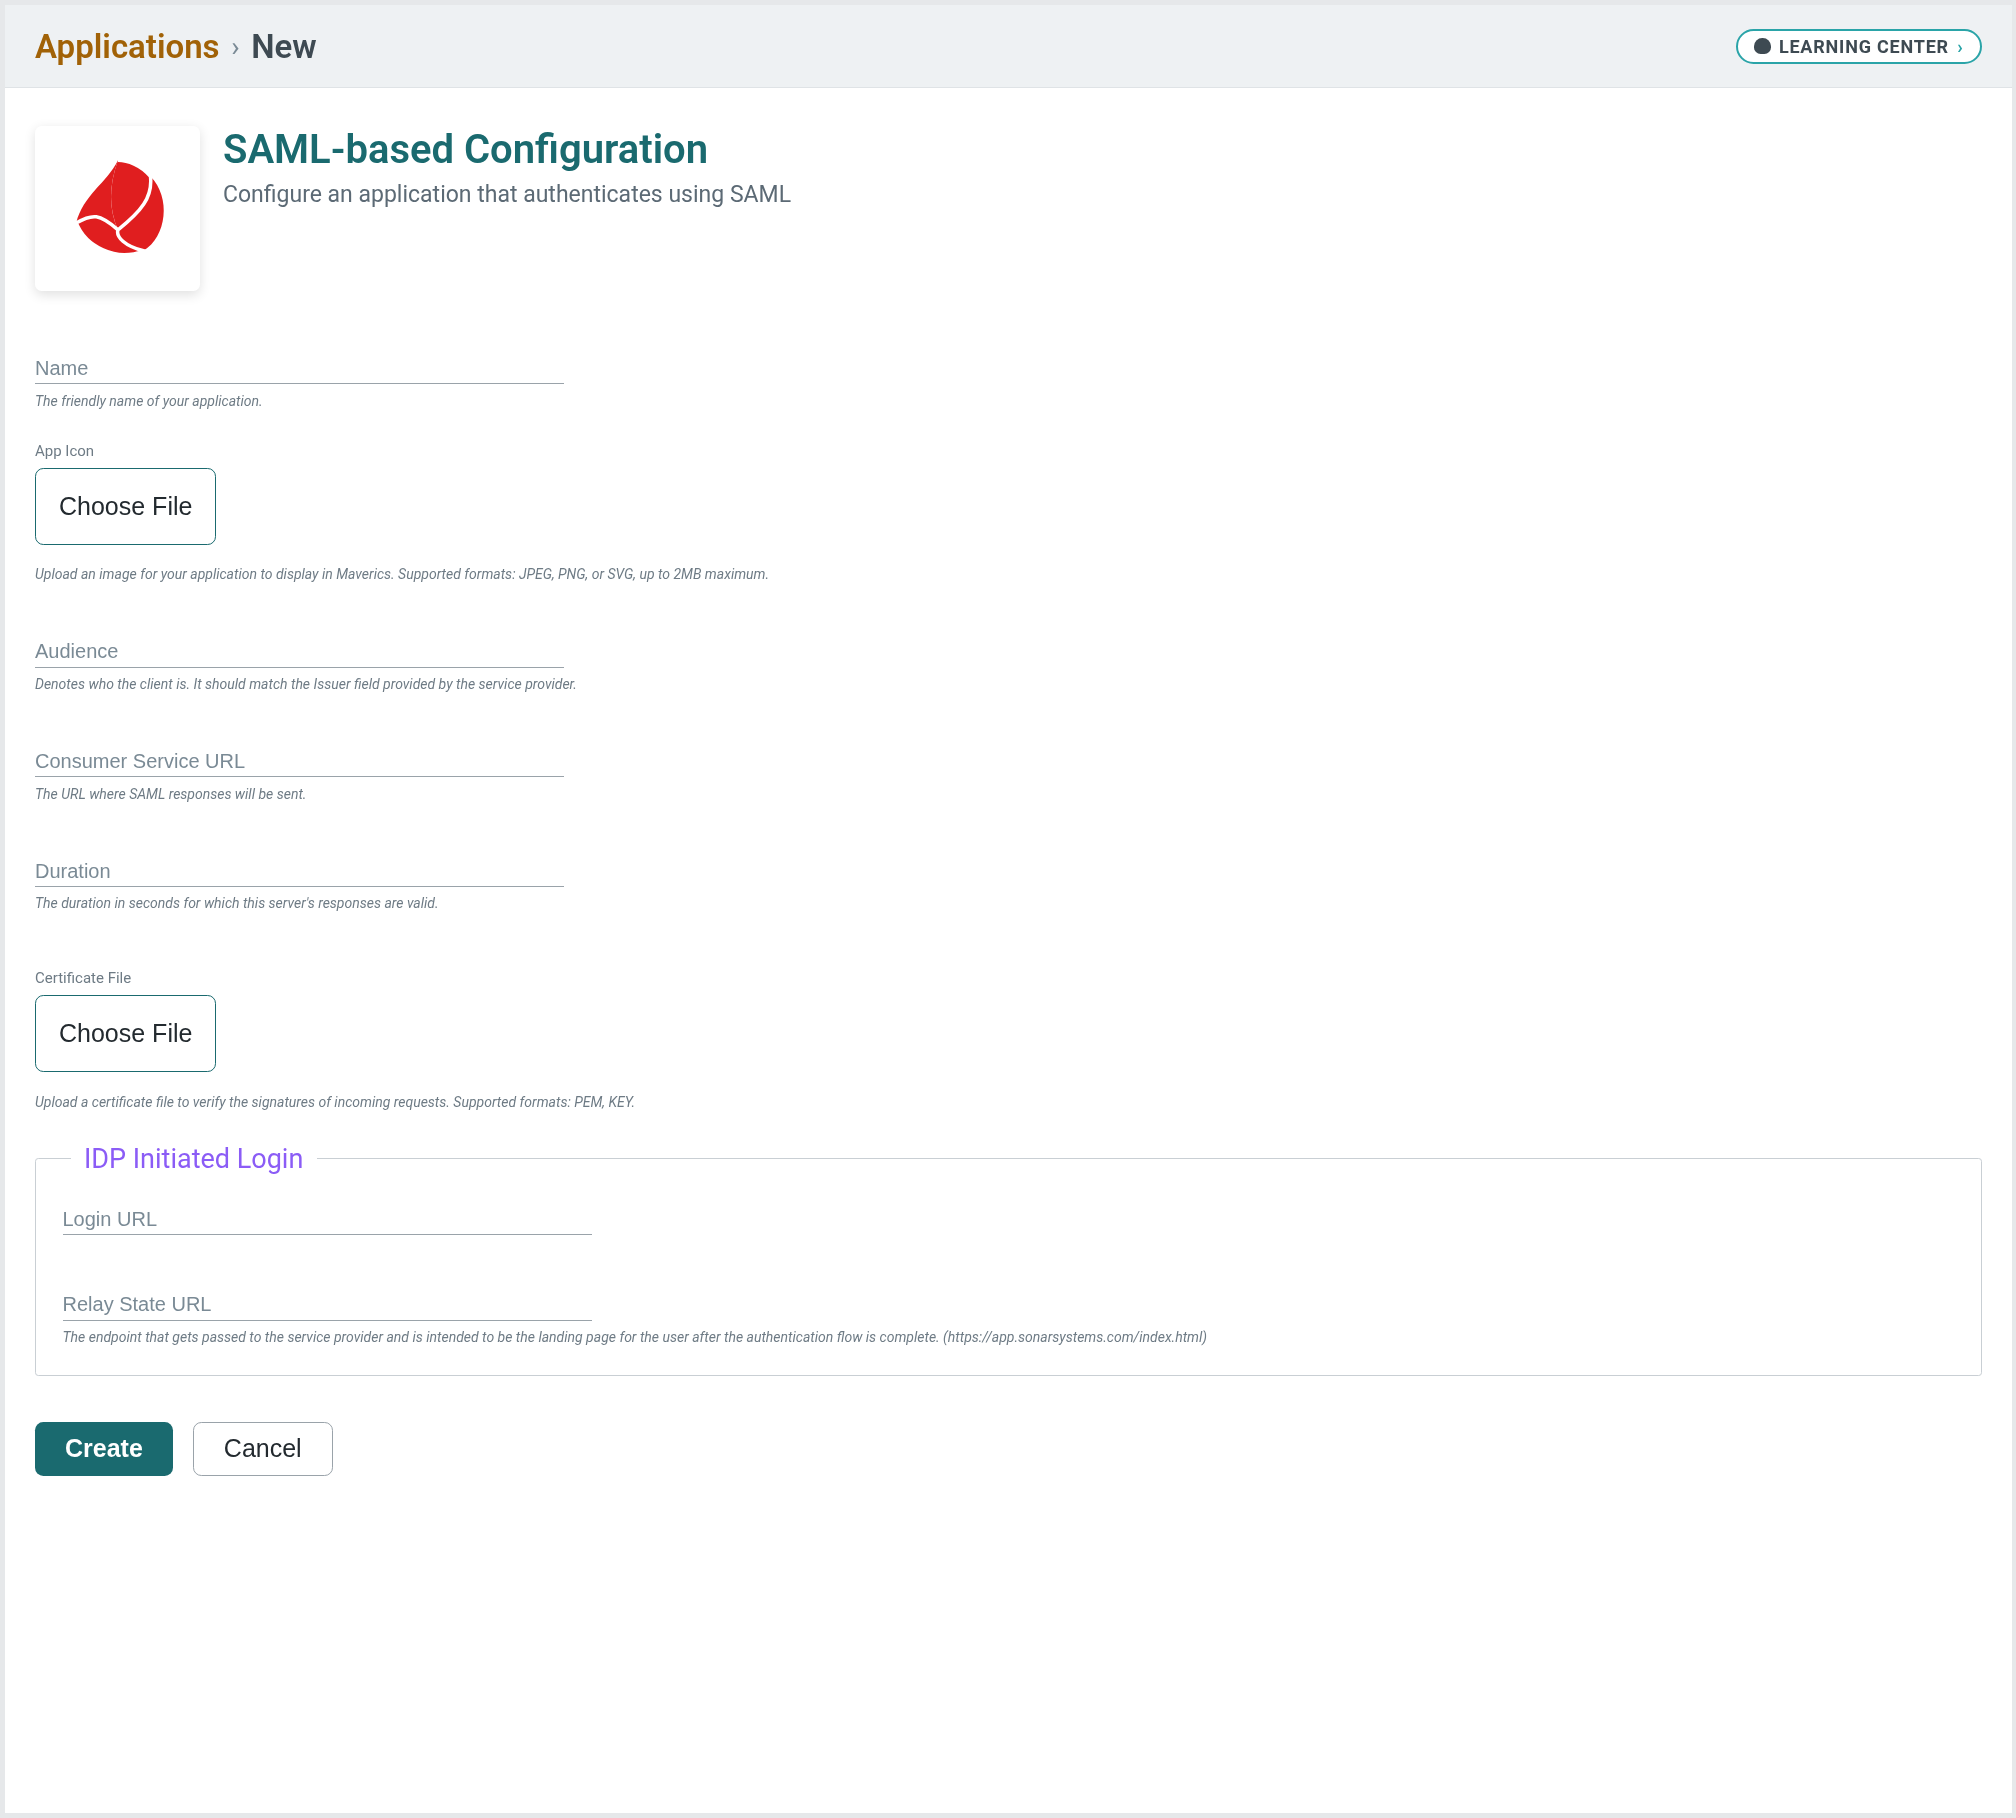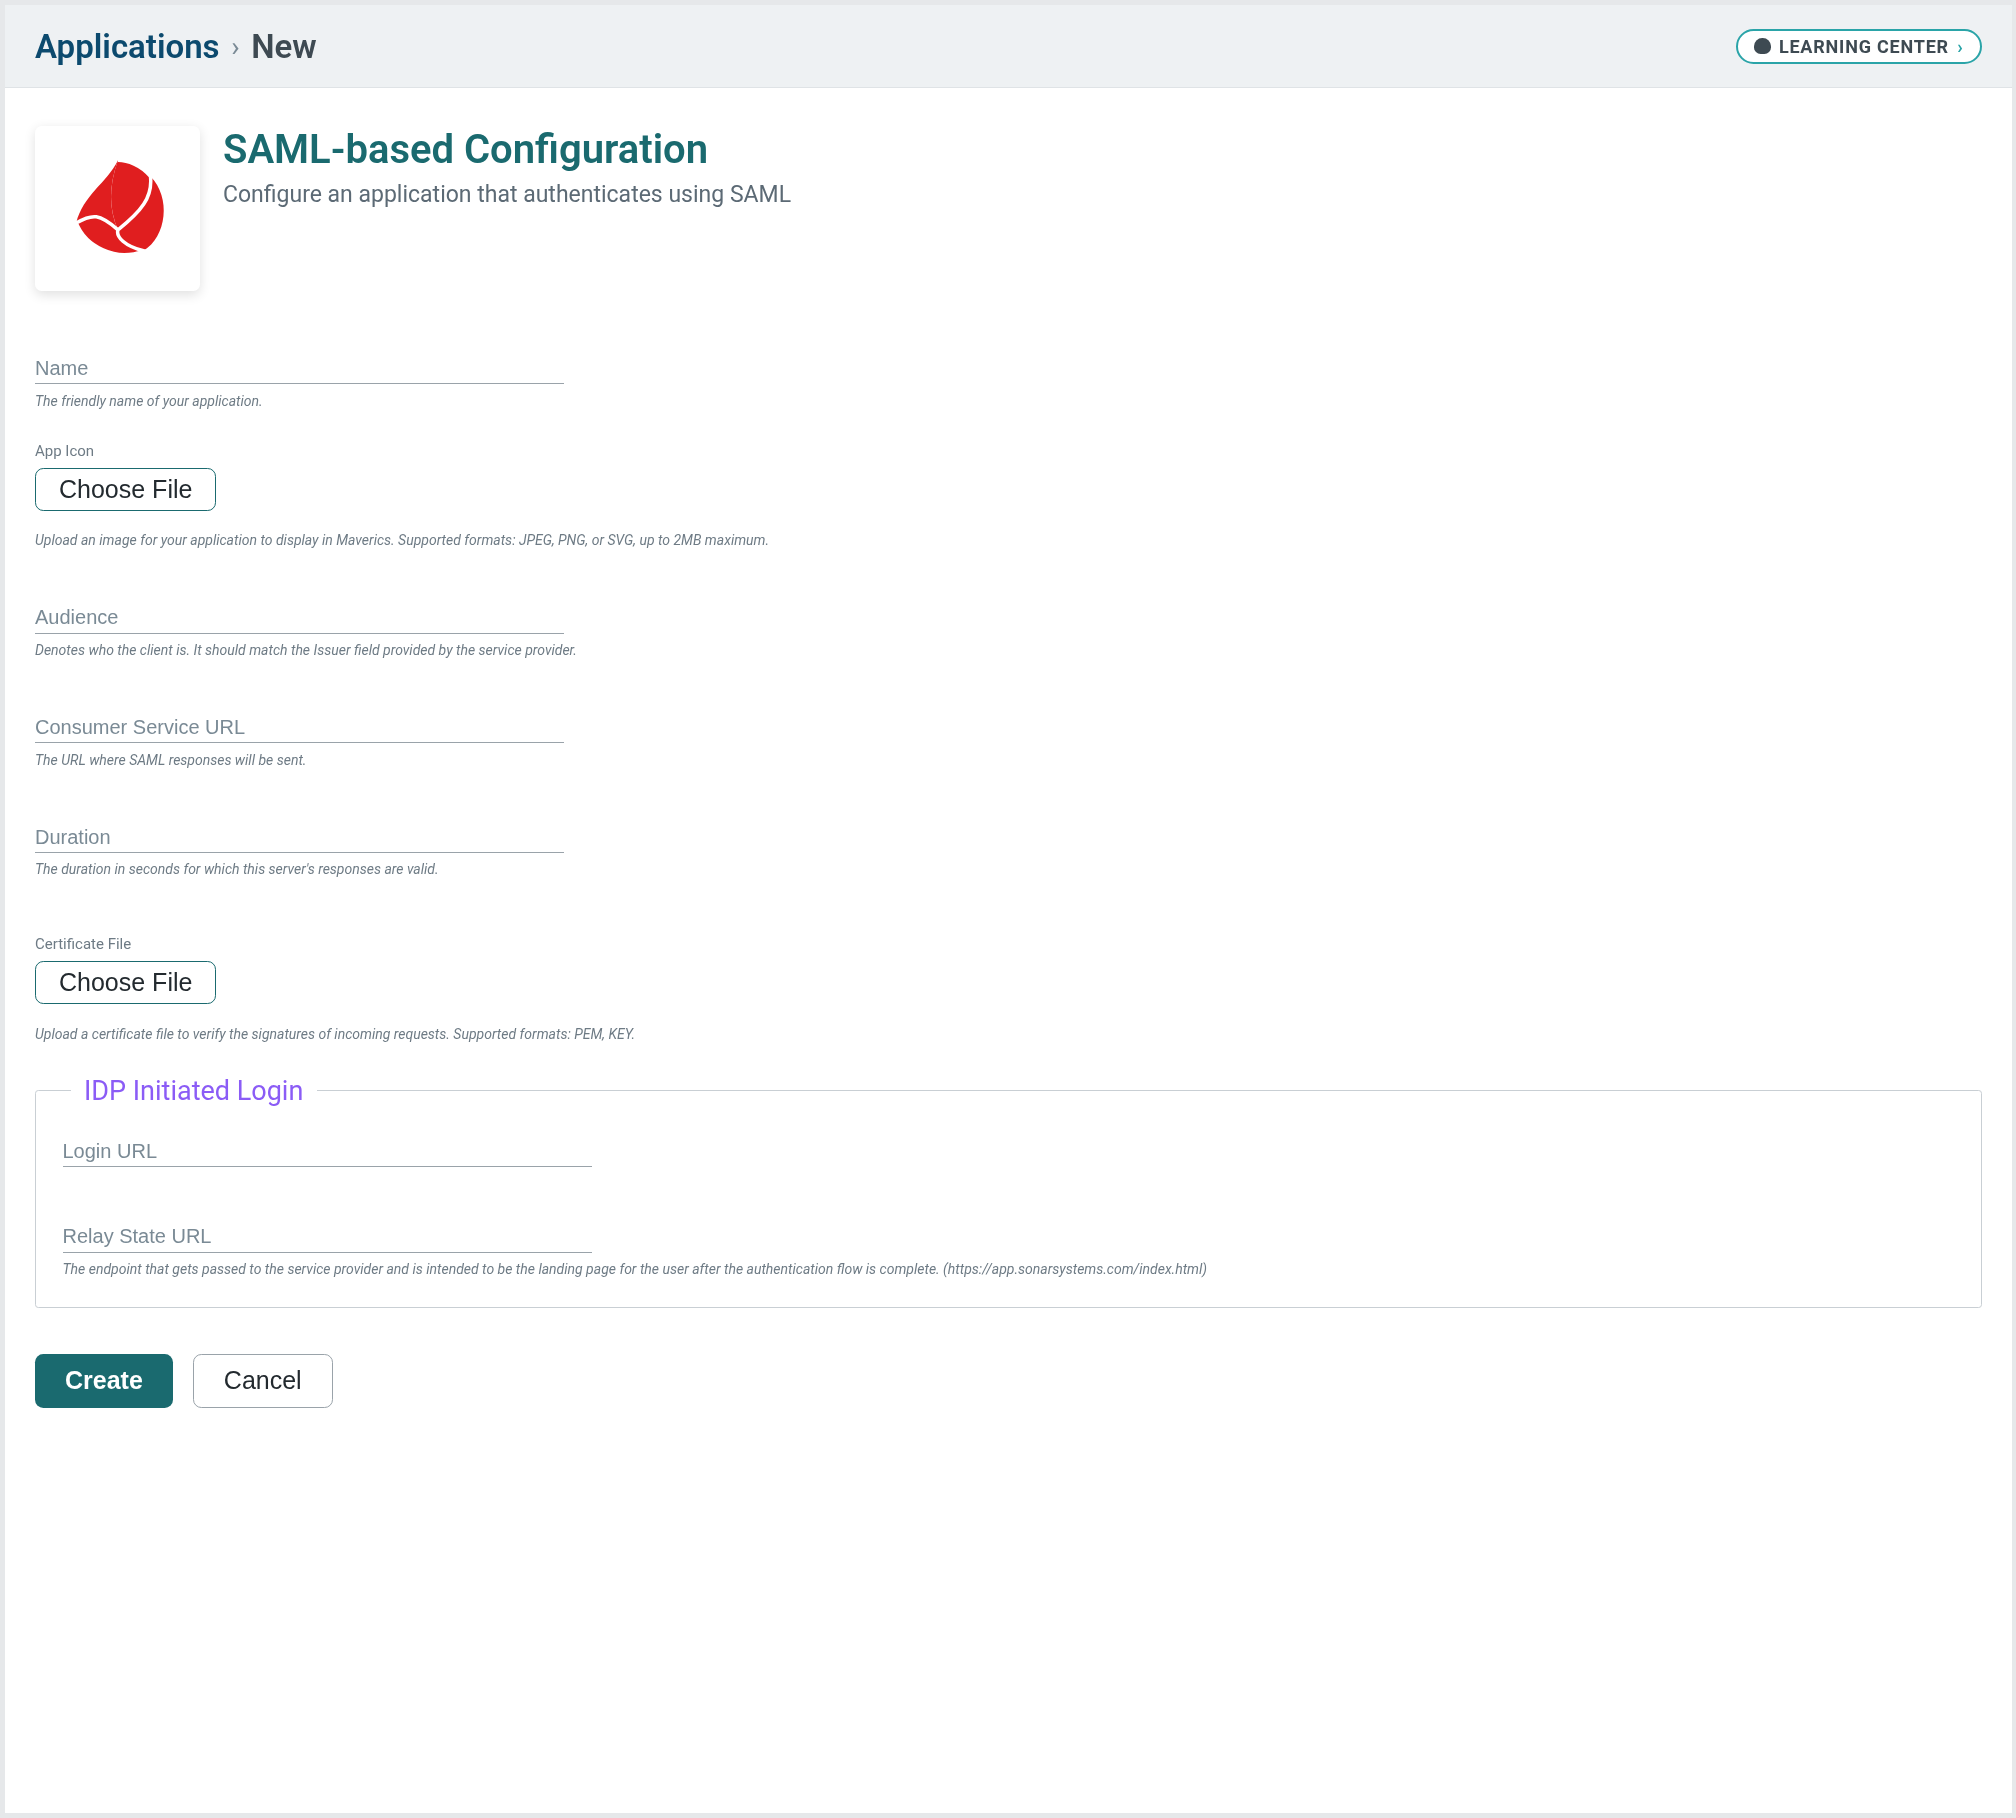--- a/index.html
+++ b/index.html
@@ -28,21 +28,21 @@
     background: #eef1f3;
   }
   .breadcrumb {
     display: flex;
     align-items: center;
     gap: 11.6px;
     font-size: 33px;
     font-weight: 600;
   }
   .breadcrumb .applications-link {
-    color: #0c4a6e;
+    color: #a16207;
     text-align: center;
   }
   .breadcrumb .chevron {
     color: #7a8a95;
     font-size: 28px;
     font-weight: 400;
   }
   .breadcrumb .current {
     color: #3e4a52;
   }
@@ -140,21 +140,21 @@
     font-size: 15px;
     color: #6e7b85;
     margin-bottom: 8.3px;
     display: block;
   }
   .choose-file-btn {
     border: 1.7px solid #1a6a6f;
     background: #fff;
     color: #232a2f;
     font-size: 25px;
-    padding: 6px 23px;
+    padding: 23px 23px;
     border-radius: 8.3px;
     cursor: pointer;
     margin-bottom: 21.5px;
     display: inline-block;
   }
   fieldset.idp {
     border: 1.7px solid #c9cfd4;
     border-radius: 3.3px;
     padding: 33px 26.5px 30px 26.5px;
     margin-top: 8.3px;

